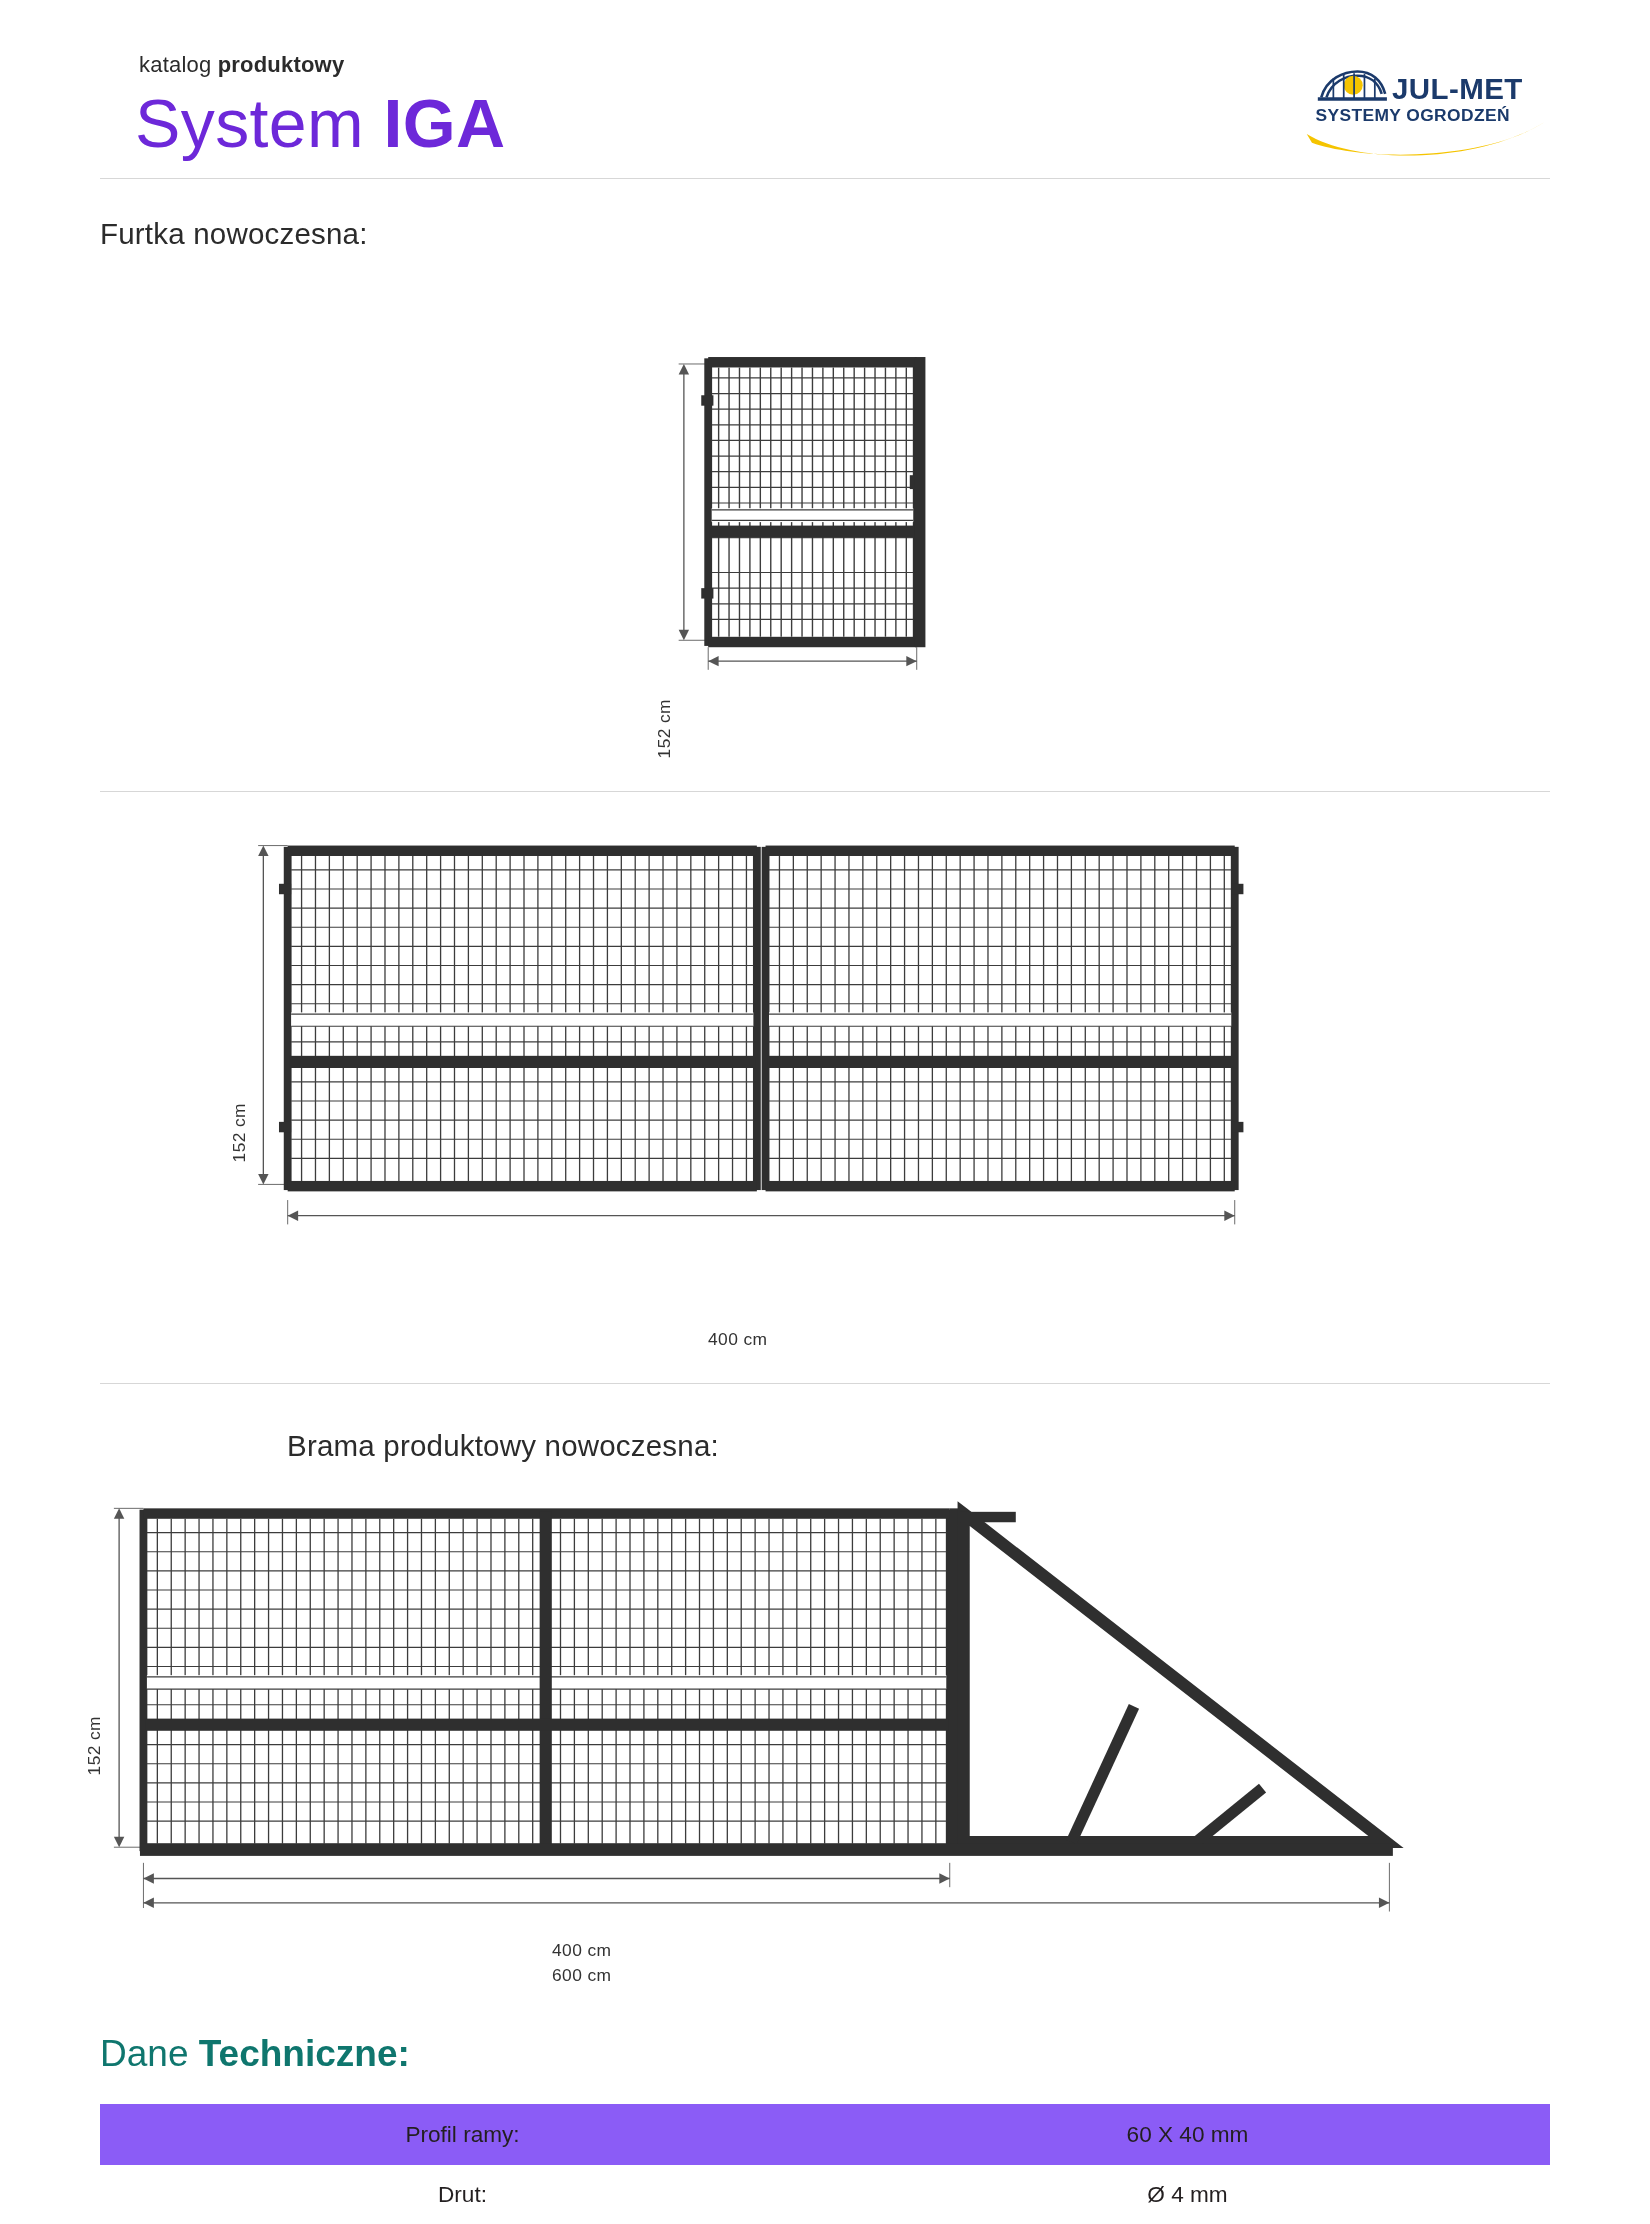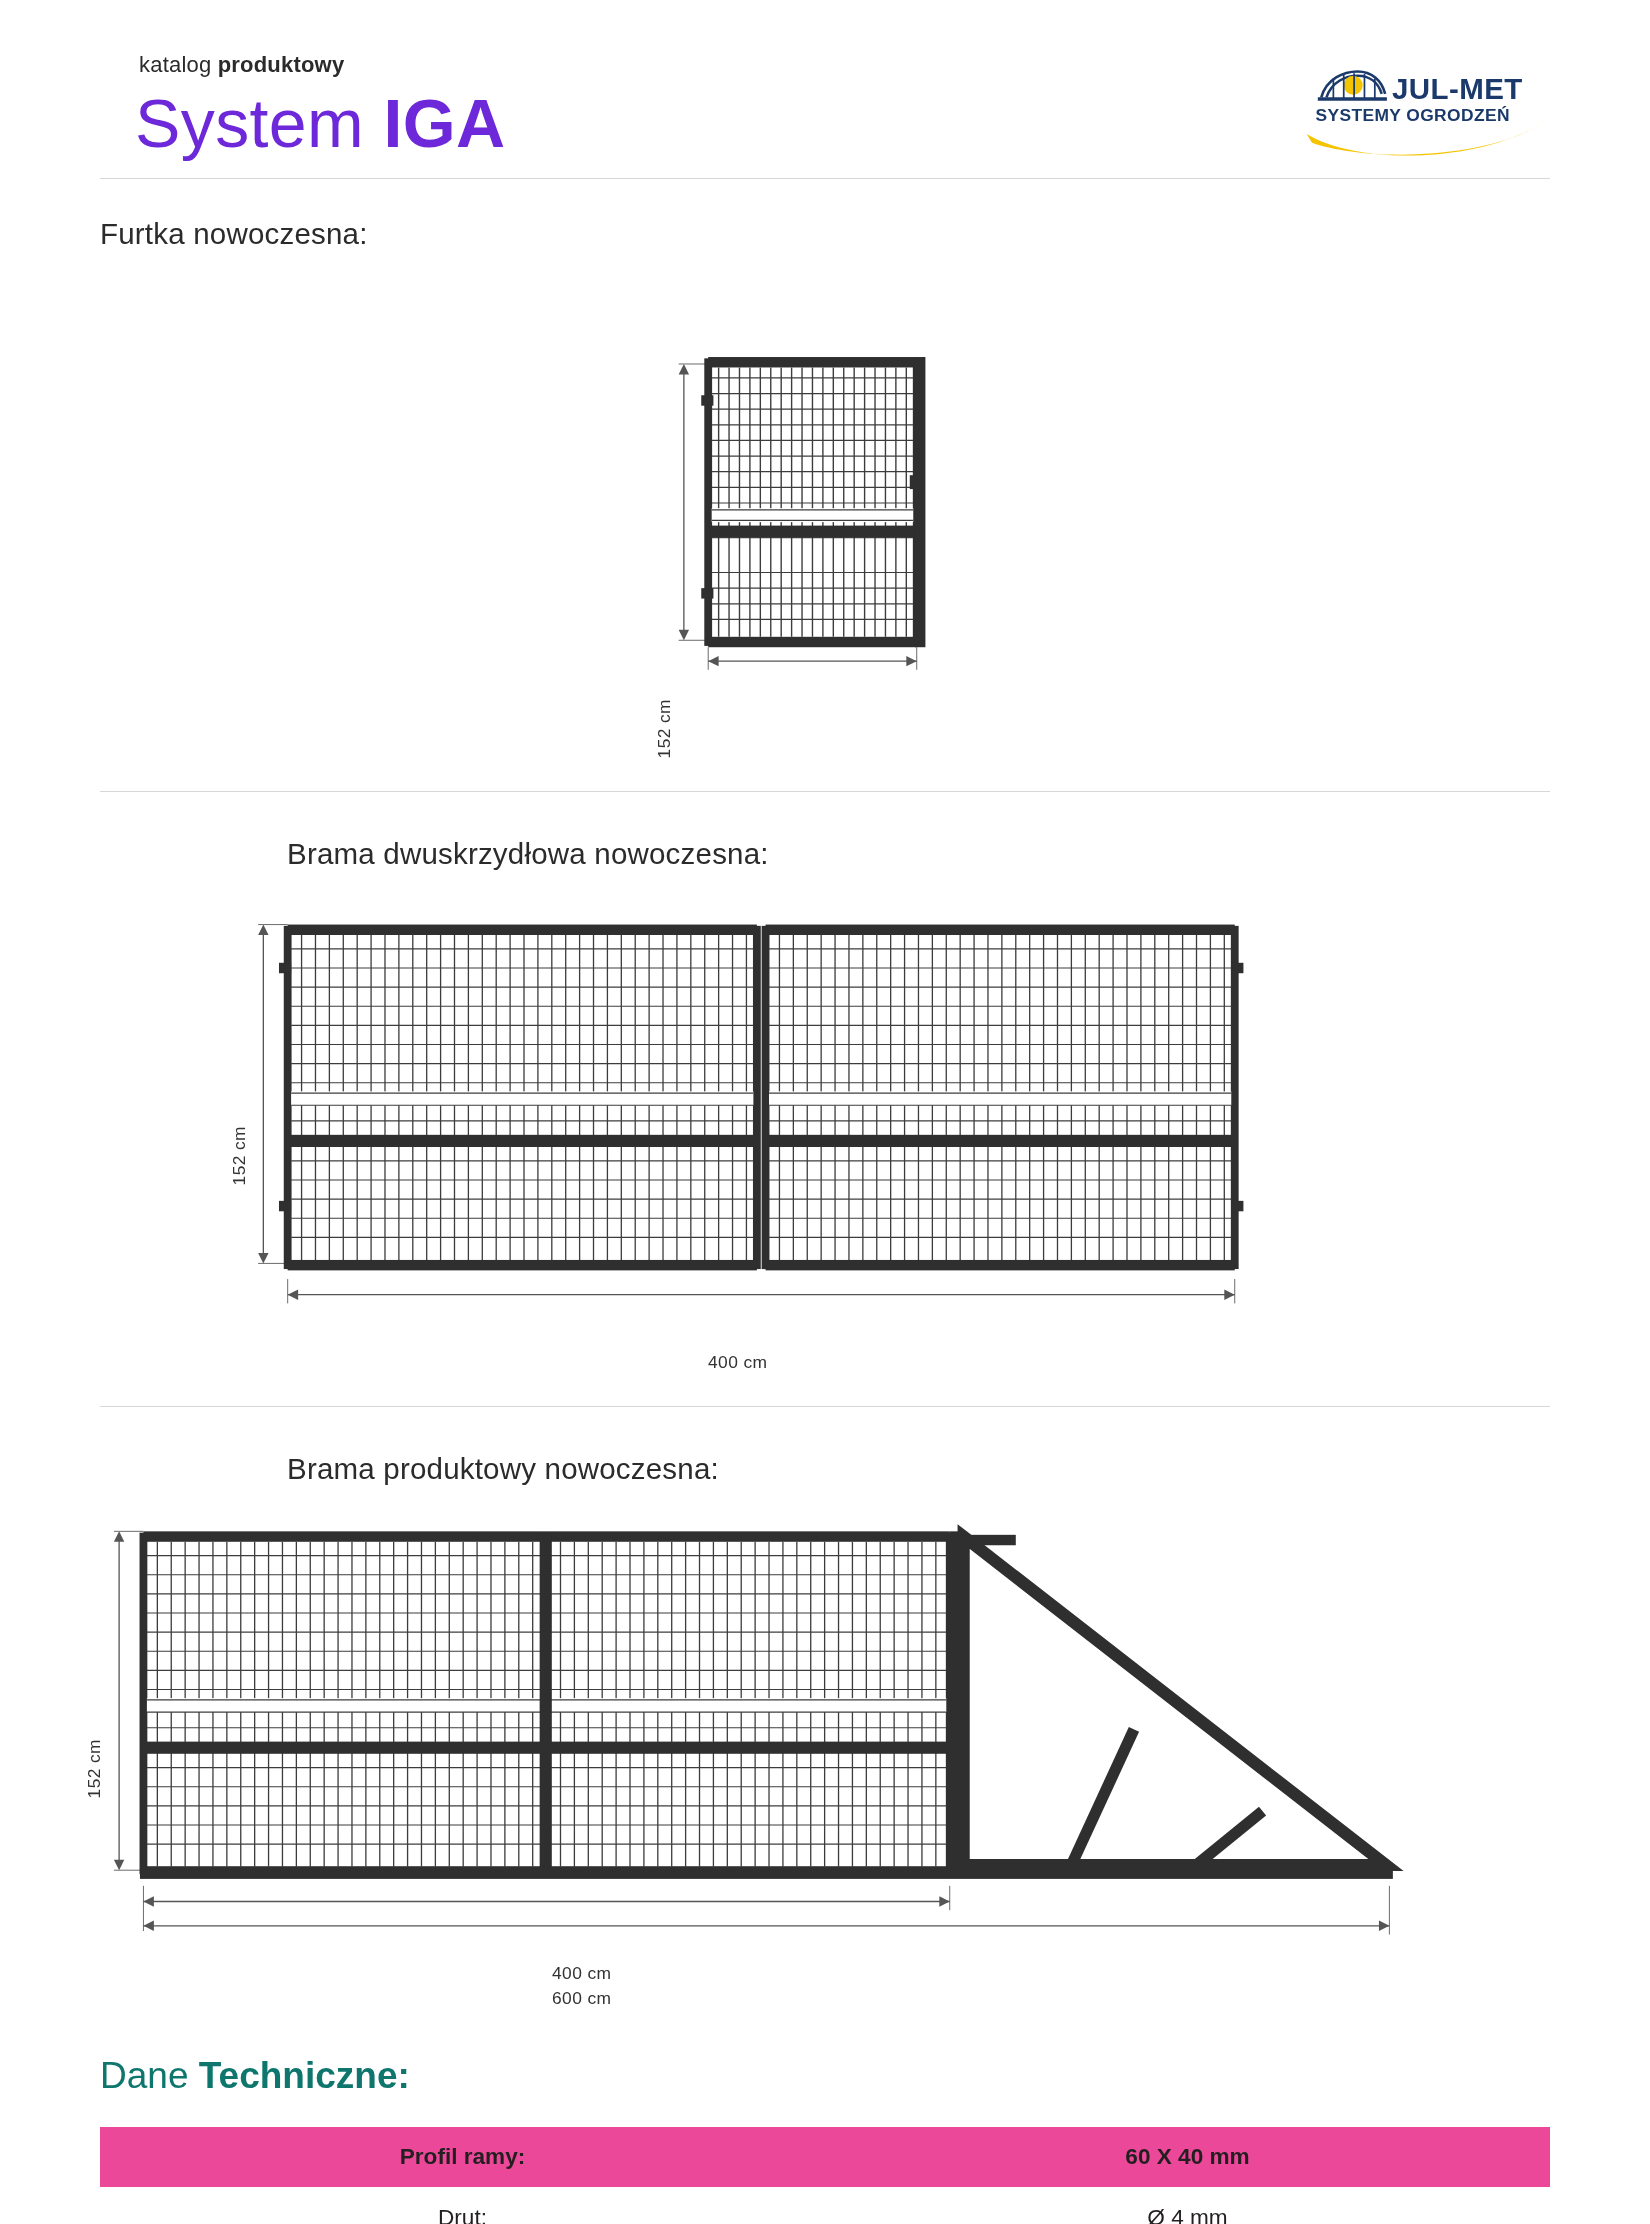--- a/index.html
+++ b/index.html
@@ -134,21 +134,21 @@
     border-collapse: collapse;
     margin-top: 29.5px;
     font-size: 22.6px;
   }
   .tech-table td {
     padding: 17.4px 0;
     text-align: center;
   }
   .tech-table td.k { width: 50%; }
   .tech-table td.v { width: 50%; }
-  .tech-table tr.alt { background: #ec4899; font-weight: bold; }
+  .tech-table tr.alt { background: #8b5cf6; }
 
   svg { display: block; }
 </style>
 </head>
 <body>
 
 <div class="page">
 
   <div class="header">
     <div class="catalog-line">
@@ -257,21 +257,20 @@
       <line x1="940" y1="426" x2="940" y2="452" stroke="#555" stroke-width="1"></line>
     </svg>
 
     <div class="dim-vert" style="position:absolute; left:554px; top:482px;">152 cm</div>
     <div class="dim-label" style="position:absolute; left:791px; top:734px;">90 cm</div>
   </div>
 
   <div class="hr"></div>
 
   <div class="section" style="height:569px;">
-    <div class="section-title t-left" style="margin-top:45px;">Brama dwuskrzydłowa nowoczesna:</div>
 
     <svg width="1451" height="435" viewBox="0 0 1670 500" style="margin-top:22.6px;">
 
       <line x1="188" y1="44" x2="188" y2="418" stroke="#555" stroke-width="1.5"></line>
       <path d="M188 36 l-6 12 h12 z" fill="#555"></path>
       <path d="M188 426 l-6 -12 h12 z" fill="#555"></path>
       <line x1="182" y1="36" x2="216" y2="36" stroke="#555" stroke-width="1"></line>
       <line x1="182" y1="426" x2="216" y2="426" stroke="#555" stroke-width="1"></line>
 
       <rect x="216" y="42" width="540" height="386" fill="#ffffff" stroke="#2f2f2f" stroke-width="9"></rect>

